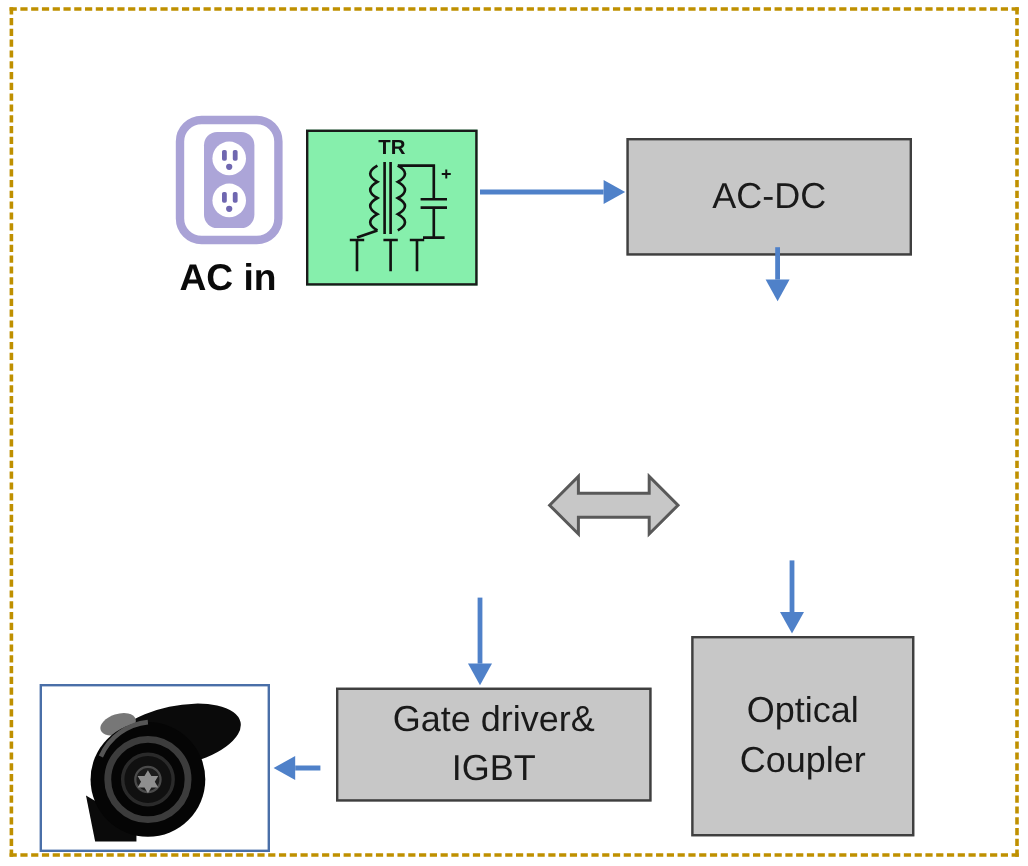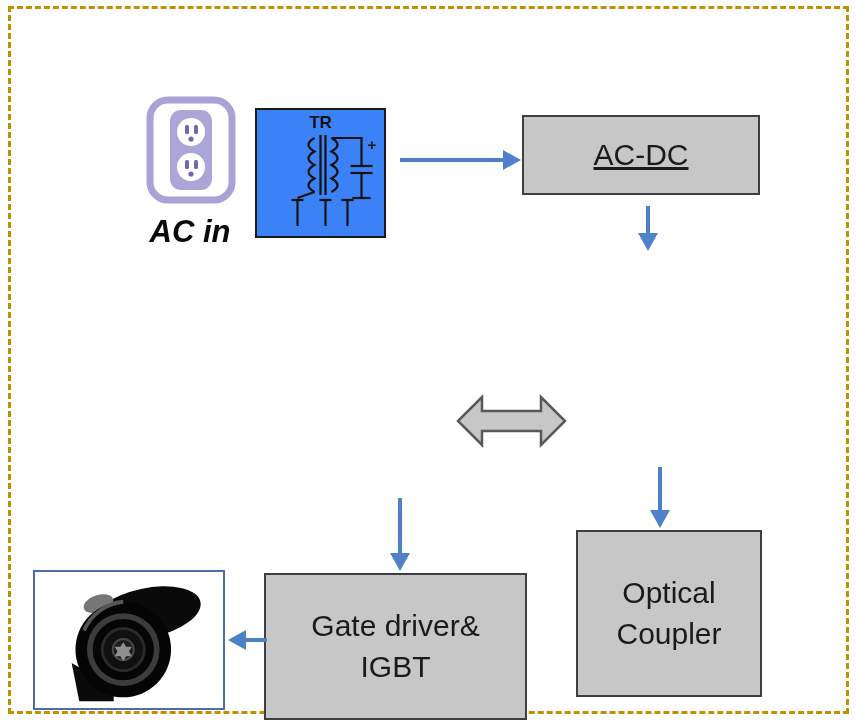--- a/index.html
+++ b/index.html
@@ -20,45 +20,45 @@
     position:absolute;
     background:var(--box_fill,#c7c7c7);
     border:2px solid var(--box_border,#3f3f3f);
     display:flex;align-items:center;justify-content:center;
     text-align:center;
     font-size:30px;
     color:var(--text_color,#1a1a1a);
     line-height:1.35;
     box-sizing:border-box;
   }
-  #node-ac-dc{left:522px;top:115px;width:238px;height:80px;text-decoration:underline;}
+  #node-ac-dc{left:522px;top:115px;width:238px;height:98px;}
   #node-dc-dc{left:522px;top:251px;width:238px;height:86px;}
   #node-uart{left:566px;top:377px;width:194px;height:89px;}
   #node-optical{left:576px;top:530px;width:186px;height:167px;padding:0 15px;}
-  #node-gate{left:264px;top:573px;width:263px;height:147px;padding:0 10px;}
+  #node-gate{left:280px;top:573px;width:263px;height:95px;padding:0 10px;}
   #node-mcu{
     left:153px;top:334px;width:303px;height:163px;
     background:var(--mcu_fill,#1b57a8);
     border:none;border-radius:30px;
     color:var(--mcu_text,#ffffff);
     font-size:37px;font-weight:bold;letter-spacing:1px;
   }
   #tr-box{
-    position:absolute;left:255px;top:108px;width:131px;height:130px;
-    background:#3b82f6;border:2px solid #1a1a1a;box-sizing:border-box;
+    position:absolute;left:255px;top:108px;width:143px;height:130px;
+    background:#86efac;border:2px solid #1a1a1a;box-sizing:border-box;
   }
   #tr-label{
     display:block;text-align:center;font-size:17px;font-weight:bold;
     color:#111;margin-top:3px;
   }
   #tr-schematic{position:absolute;left:0;top:20px;width:141px;height:105px;}
   #ac-outlet{position:absolute;left:145px;top:95px;width:92px;height:110px;}
   #ac-in-label{
     position:absolute;left:120px;top:214px;width:140px;
-    text-align:center;font-size:31px;font-weight:bold;color:#0a0a0a;font-style:italic;
+    text-align:center;font-size:31px;font-weight:bold;color:#0a0a0a;
   }
   #double-arrow{position:absolute;left:455px;top:391px;width:113px;height:60px;}
   #arrows{position:absolute;left:0;top:0;width:857px;height:722px;pointer-events:none;}
   #motor-frame{
     position:absolute;left:33px;top:570px;width:192px;height:140px;
     background:#ffffff;border:2px solid var(--frame_border,#4a6fa8);
     box-sizing:border-box;display:flex;align-items:center;justify-content:center;
   }
   #motor-frame svg{width:182px;height:130px;}
   .arrow-line{stroke:var(--arrow_blue,#4f81c9);stroke-width:4;}

